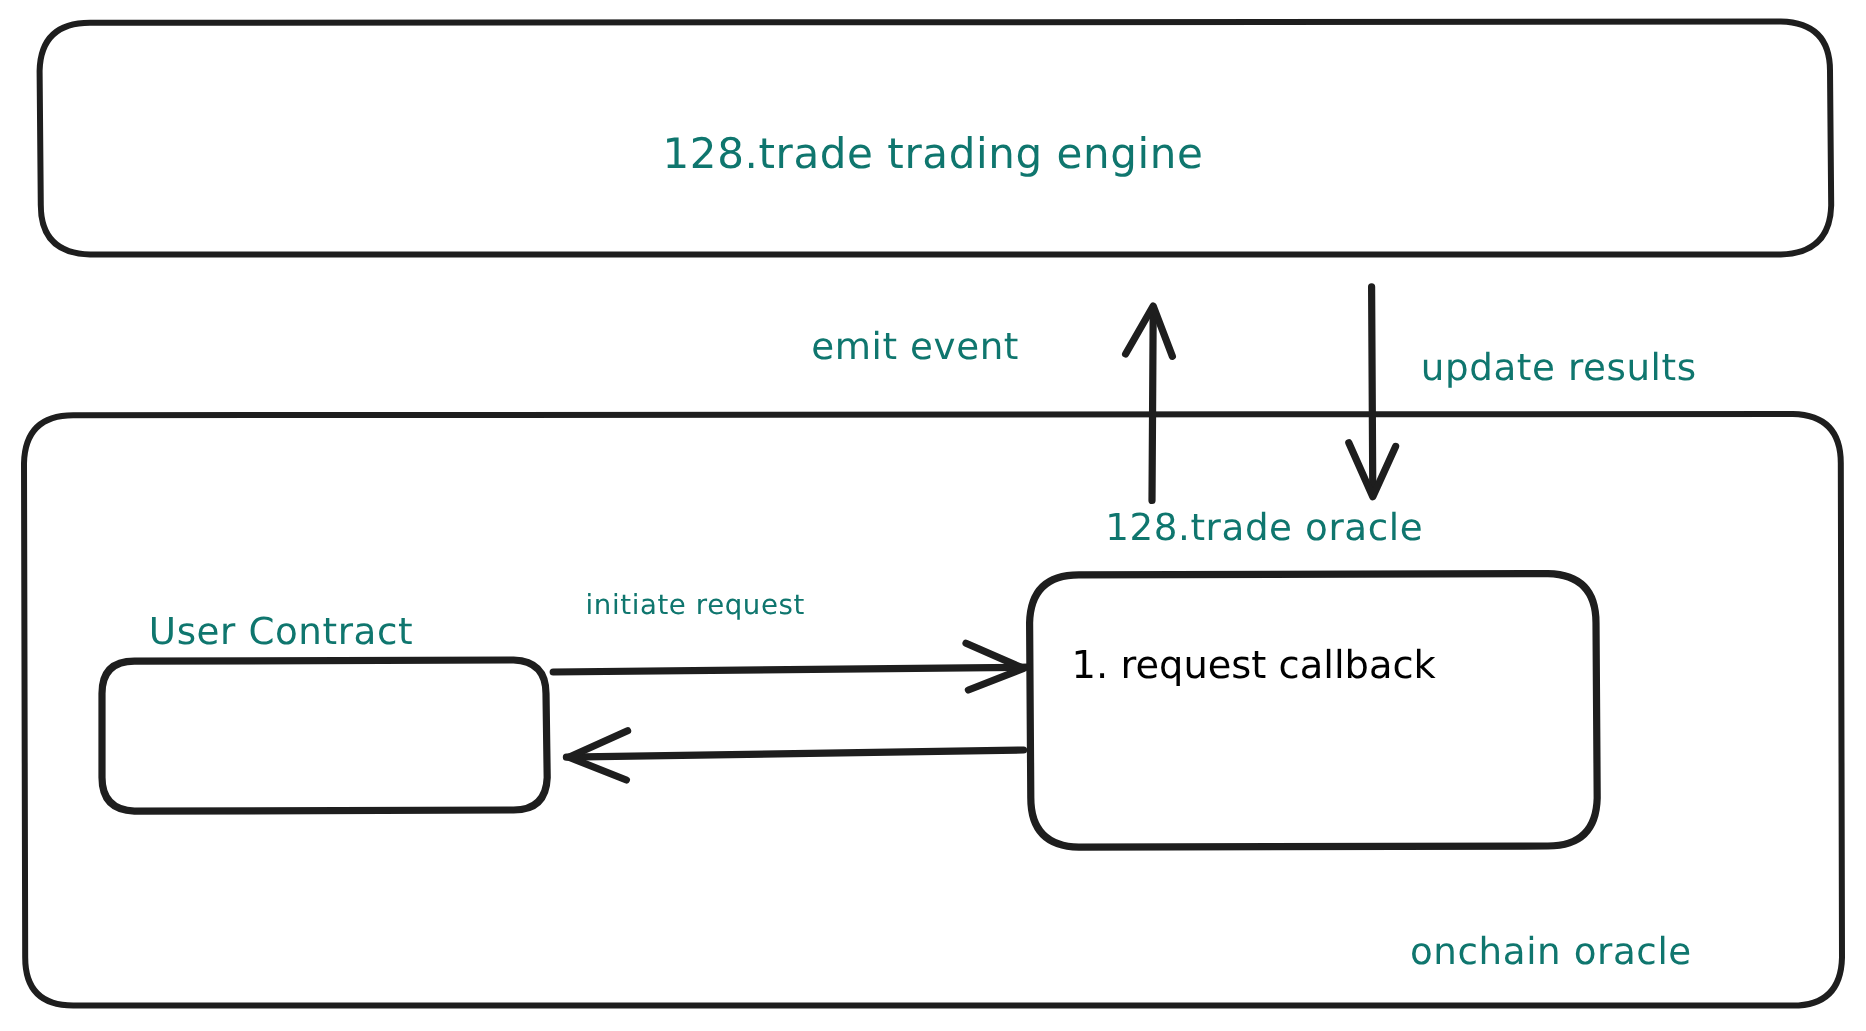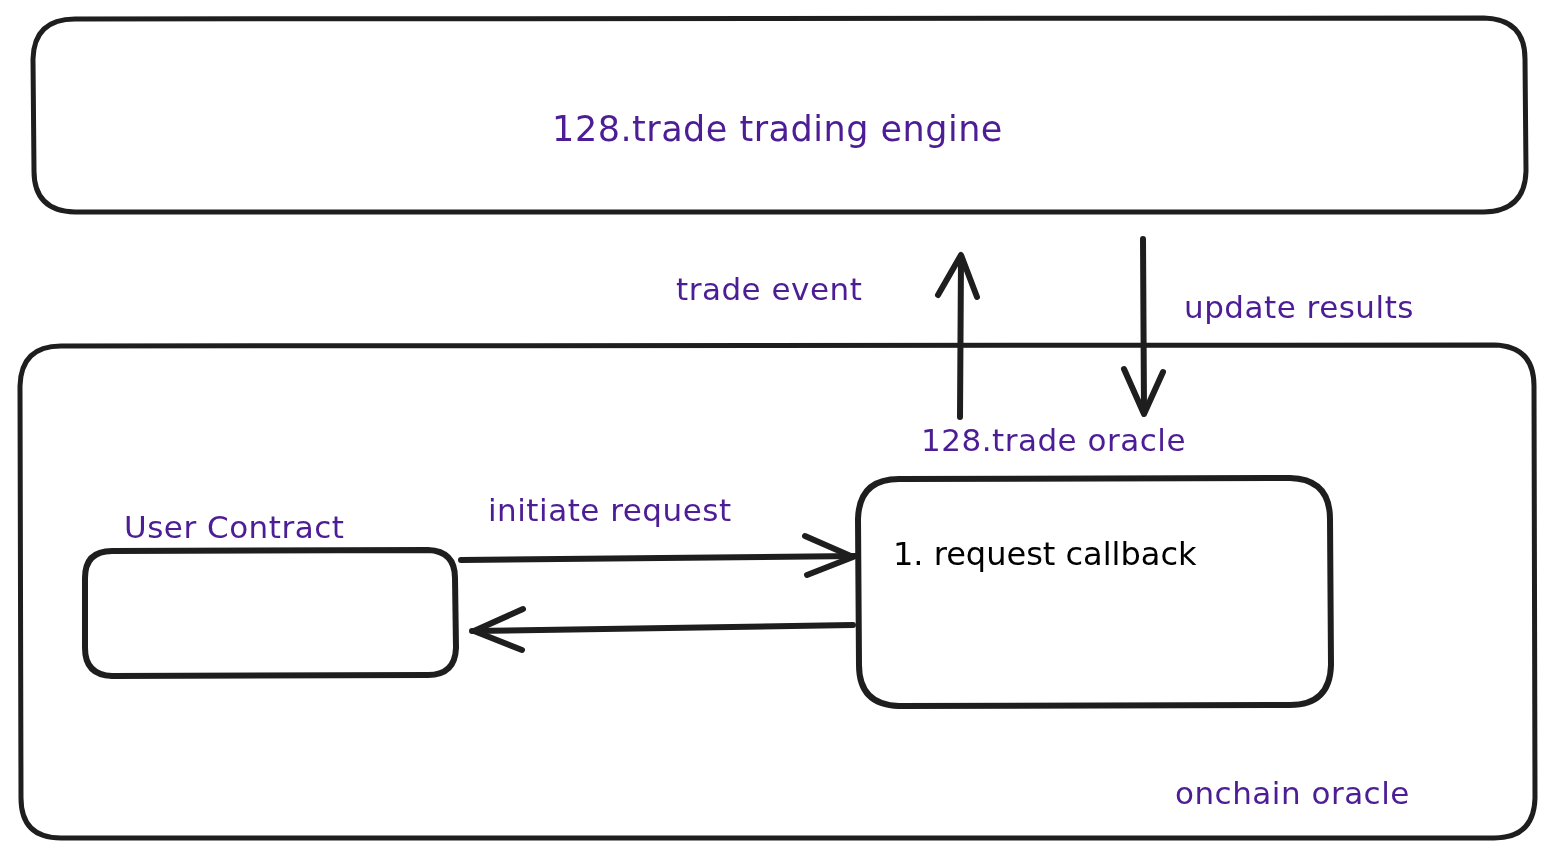--- a/index.html
+++ b/index.html
@@ -20,21 +20,21 @@
   #diagram-svg {
     position: absolute;
     left: 0;
     top: 0;
     width: 1555px;
     height: 859px;
   }
   .label {
     position: absolute;
     font-family: "DejaVu Sans", sans-serif;
-    color: #4c1d95;
+    color: #0f766e;
     white-space: nowrap;
     letter-spacing: 0.5px;
     line-height: 1.25;
   }
   .lbl-engine-title {
     left: 0;
     top: 108px;
     width: 1555px;
     text-align: center;
     font-size: 35px;
@@ -56,21 +56,21 @@
   }
   .lbl-user-contract {
     left: 124px;
     top: 477px;
     font-size: 31px;
     margin-top: 31px;
   }
   .lbl-initiate-request {
     left: 488px;
     top: 491px;
-    font-size: 31px;
+    font-size: 23px;
   }
   .lbl-callback-function {
     left: 85px;
     top: 550px;
     width: 370px;
     height: 126px;
     display: flex;
     align-items: center;
     justify-content: center;
     font-size: 32px;
@@ -122,21 +122,21 @@
       <path stroke-width="6" d="M 805 536 L 853 557 L 807 575"></path>
 
       <path stroke-width="6" d="M 853 625 L 472 631"></path>
       <path stroke-width="6" d="M 523 609 L 474 631 L 522 650"></path>
 
     </g>
   </svg>
 
   <div class="label lbl-engine-title">128.trade trading engine</div>
 
-  <div class="label lbl-emit-event">trade event</div>
+  <div class="label lbl-emit-event">emit event</div>
 
   <div class="label lbl-update-results">update results</div>
 
   <div class="label lbl-oracle-title">128.trade oracle</div>
 
   <div class="label lbl-user-contract">User Contract</div>
 
   <div class="label lbl-initiate-request">initiate request</div>
 
 

